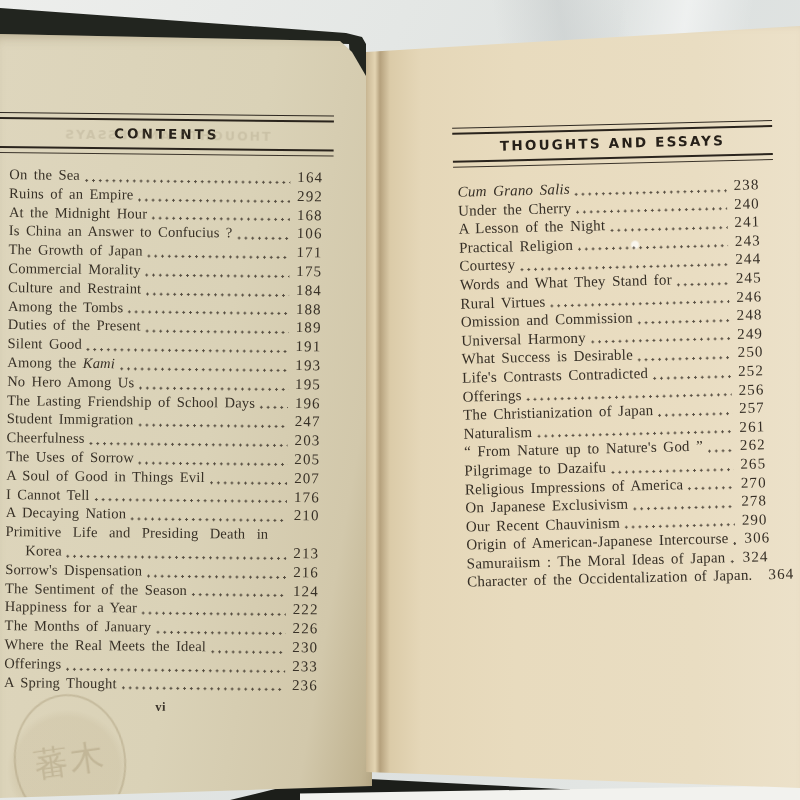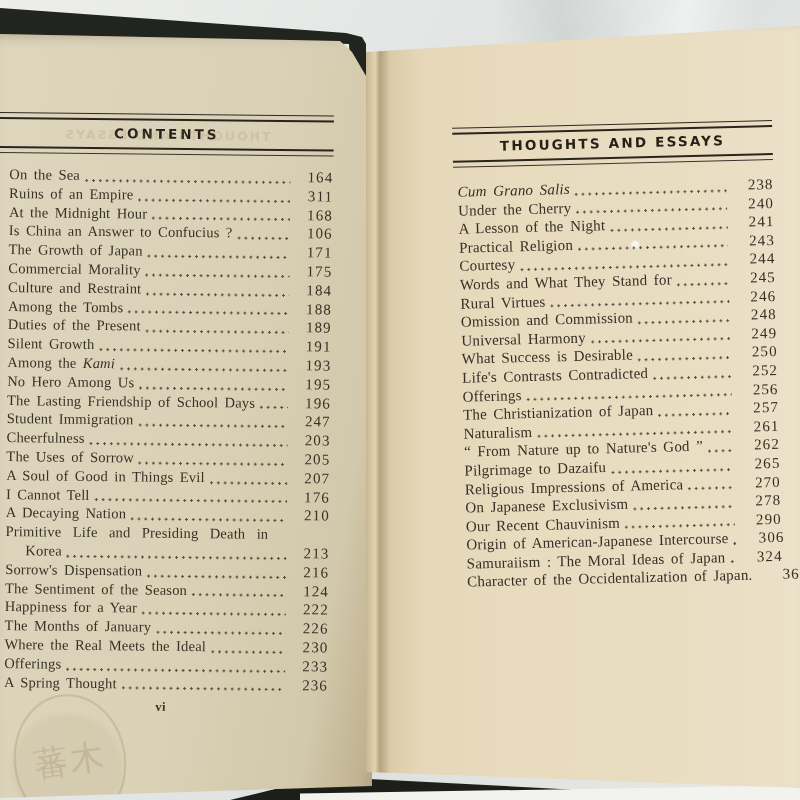--- a/index.html
+++ b/index.html
@@ -72,21 +72,21 @@
   .row{display:flex;align-items:baseline;height:18.8px;padding-left:10px;}
   .row .t{white-space:nowrap;font-size:14.5px;word-spacing:2.5px;letter-spacing:.2px;}
   .row .t i{}
   .row .t.it{font-style:italic;}
   .row .leader{
     flex:1 1 auto;min-width:6px;height:3px;align-self:flex-end;
     margin:0 7px 4px 3px;
     background-image:radial-gradient(circle,rgba(52,44,35,.8) 1.05px,transparent 1.4px);
     background-size:6.8px 3px;background-position:0 60%;background-repeat:repeat-x;
   }
-  .row .pg{width:36px;text-align:right;font-size:15px;letter-spacing:1.1px;flex:0 0 auto;}
+  .row .pg{width:36px;text-align:left;font-size:15px;letter-spacing:1.1px;flex:0 0 auto;}
   .row.wrap-first .t{word-spacing:7.5px;}
   .row.wrap-first .leader,.row.wrap-first .pg{visibility:hidden;}
   .row.wrap-second{padding-left:30px;}
   .hidden{visibility:hidden;}
   .folio{
     margin-top:6px;text-align:center;font-size:12.5px;font-weight:700;
     letter-spacing:.5px;color:#3a332a;
   }
   
   .stamp{
@@ -127,21 +127,21 @@
       <div class="rule thick-thin"></div>
       <div class="toc">
           <div class="row">
     <span class="t">On the Sea</span>
     <span class="leader"></span>
     <span class="pg">164</span>
   </div>
           <div class="row">
     <span class="t">Ruins of an Empire</span>
     <span class="leader"></span>
-    <span class="pg">311</span>
+    <span class="pg">292</span>
   </div>
           <div class="row">
     <span class="t">At the Midnight Hour</span>
     <span class="leader"></span>
     <span class="pg">168</span>
   </div>
           <div class="row">
     <span class="t">Is China an Answer to Confucius ?</span>
     <span class="leader"></span>
     <span class="pg">106</span>
@@ -165,21 +165,21 @@
     <span class="t">Among the Tombs</span>
     <span class="leader"></span>
     <span class="pg">188</span>
   </div>
           <div class="row">
     <span class="t">Duties of the Present</span>
     <span class="leader"></span>
     <span class="pg">189</span>
   </div>
           <div class="row">
-    <span class="t">Silent Growth</span>
+    <span class="t">Silent Good</span>
     <span class="leader"></span>
     <span class="pg">191</span>
   </div>
           <div class="row">
     <span class="t">Among the <i>Kami</i></span>
     <span class="leader"></span>
     <span class="pg">193</span>
   </div>
           <div class="row">
     <span class="t">No Hero Among Us</span>

